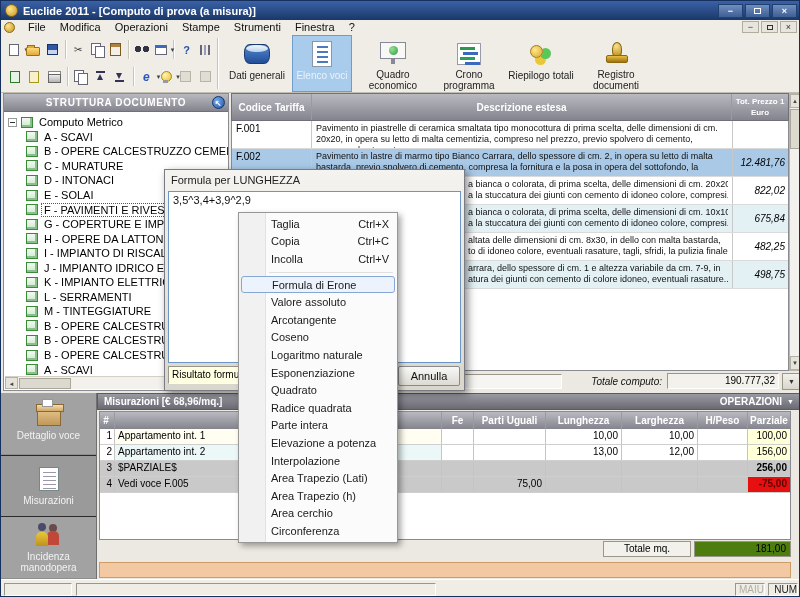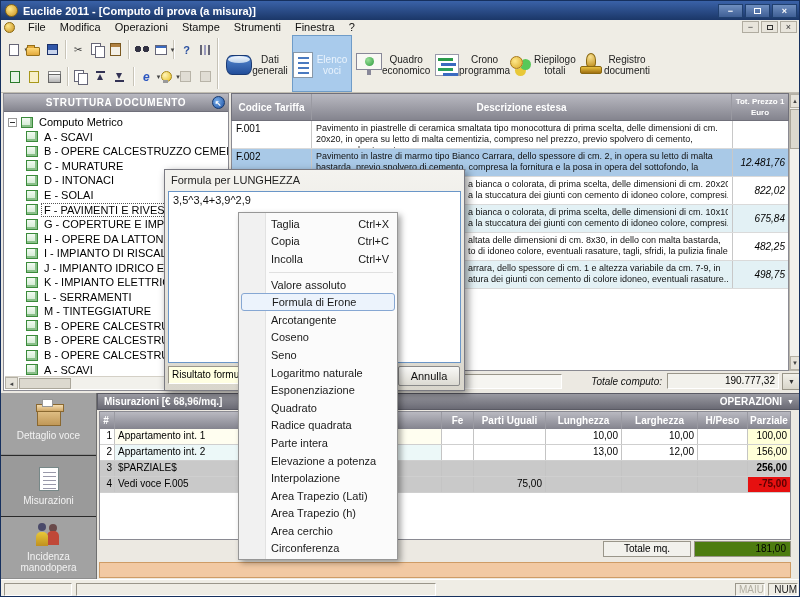--- a/index.html
+++ b/index.html
@@ -66,21 +66,21 @@
   .mi-down::after { bottom:0; } .mi-down::before { bottom:3px; border-top:6px solid #335; }
   .mi-mail { font-size:12px; font-weight:bold; font-style:italic; color:#2a55c0; line-height:1; }
   .mi-lamp { width:9px; height:12px; position:relative; }
   .mi-lamp::before { content:""; position:absolute; left:0; top:0; width:9px; height:9px; border-radius:50%;
     background:radial-gradient(circle at 3px 3px,#fff4b8,#e8c020); border:1px solid #a8881a; }
   .mi-lamp::after { content:""; position:absolute; left:2px; bottom:0; width:5px; height:3px; background:#999; }
   .mi-dis { width:11px; height:11px; background:#e0ddd4; border:1px solid #b8b4a8; }
   .tb-vsep { position:absolute; left:216px; top:4px; width:1px; height:51px; background:#c6c2b6; box-shadow:1px 0 0 #fff; }
 
   .big-btns { position:absolute; left:224px; top:1px; display:flex; height:57px; }
-  .bb { margin-right:3px; display:flex; flex-direction:row; align-items:center; padding-top:3px;
+  .bb { margin-right:3px; display:flex; flex-direction:column; align-items:center; padding-top:3px;
     font-size:10px; line-height:11px; color:#222; text-align:center; border:1px solid transparent; }
   .bb.selected { background:#a9cbec; border:1px solid #6f9cc8; color:#e9f3fd; }
   .bi { height:30px; display:flex; align-items:center; justify-content:center; margin-bottom:1px; }
   .ic-drum { width:26px; height:20px; background:linear-gradient(#5588d0,#224e9a); border:1px solid #1a3a74;
     border-radius:6px/8px; position:relative; }
   .ic-drum::before { content:""; position:absolute; left:1px; right:1px; top:0; height:7px;
     background:linear-gradient(#f2f7fd,#bcd2ec); border-radius:50%; }
   .ic-page { width:20px; height:26px; background:#fff; border:1px solid #8898a8; position:relative; }
   .ic-page::before { content:""; position:absolute; left:4px; top:4px; width:11px; height:2px; background:#4a7ac0;
     box-shadow:0 5px 0 #4a7ac0, 0 10px 0 #4a7ac0, 0 15px 0 #4a7ac0; }
@@ -679,41 +679,37 @@
         <span class="sc">Ctrl+C</span>
       </div>
       <div class="mi-item">
         <span>Incolla</span>
         <span class="sc">Ctrl+V</span>
       </div>
       <div class="mi-item menu-sep">
         
         
       </div>
-      <div class="mi-item">
-        <span>Valore assoluto</span>
-        <span class="sc"></span>
-      </div>
       <div class="mi-item menu-hl">
         <span>Formula di Erone</span>
         <span class="sc"></span>
       </div>
       <div class="mi-item">
+        <span>Valore assoluto</span>
+        <span class="sc"></span>
+      </div>
+      <div class="mi-item">
         <span>Arcotangente</span>
         <span class="sc"></span>
       </div>
       <div class="mi-item">
         <span>Coseno</span>
         <span class="sc"></span>
       </div>
       <div class="mi-item">
-        <span>Seno</span>
-        <span class="sc"></span>
-      </div>
-      <div class="mi-item">
         <span>Logaritmo naturale</span>
         <span class="sc"></span>
       </div>
       <div class="mi-item">
         <span>Esponenziazione</span>
         <span class="sc"></span>
       </div>
       <div class="mi-item">
         <span>Quadrato</span>
         <span class="sc"></span>

